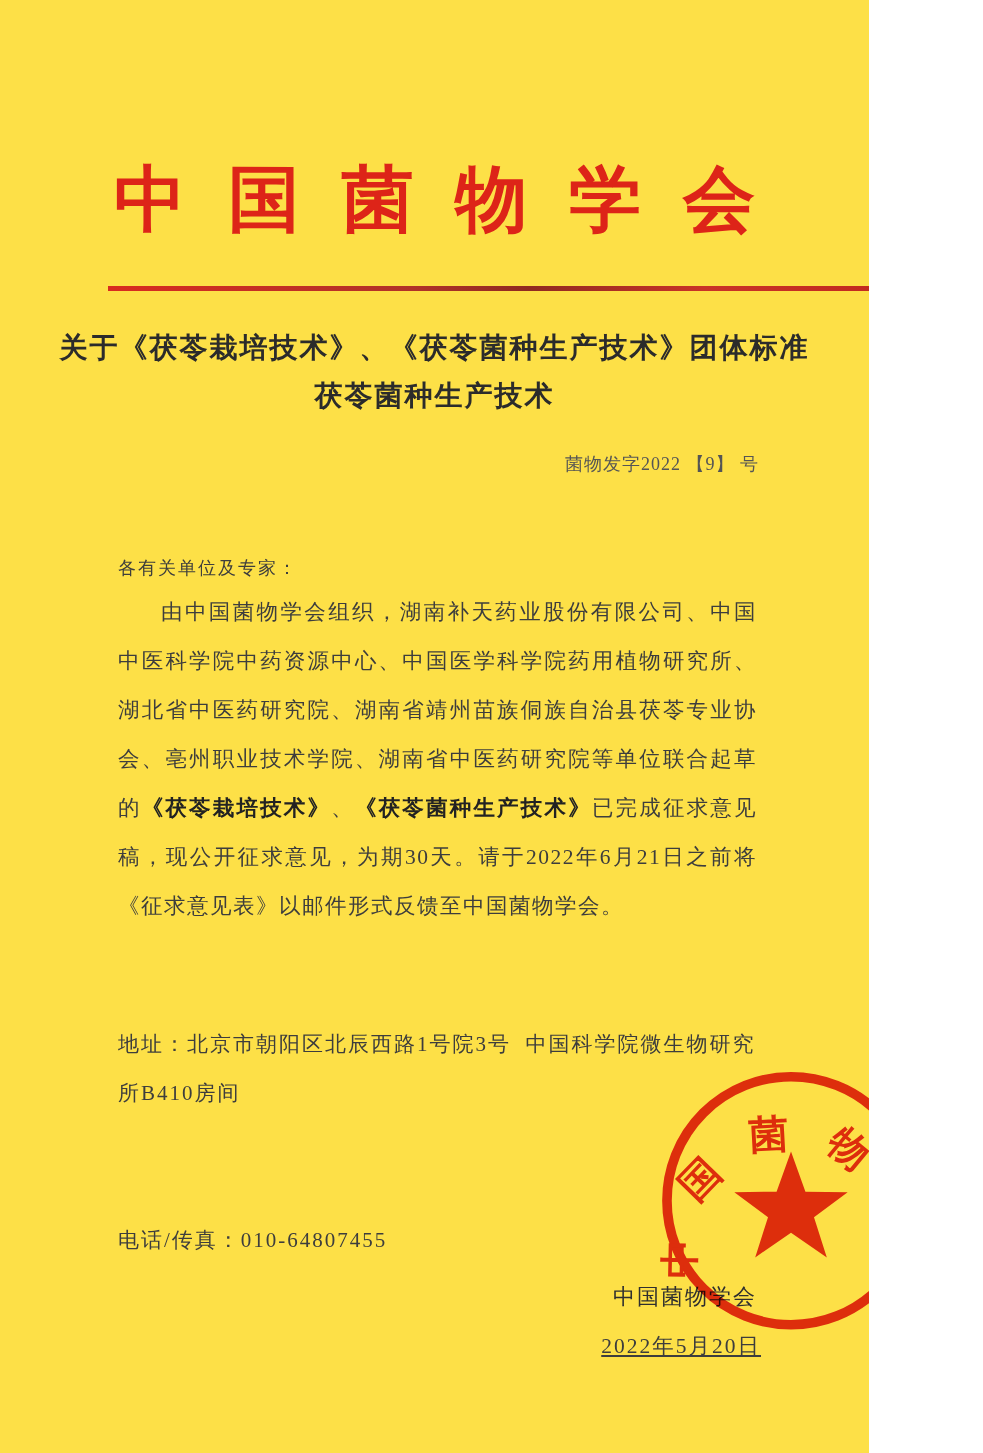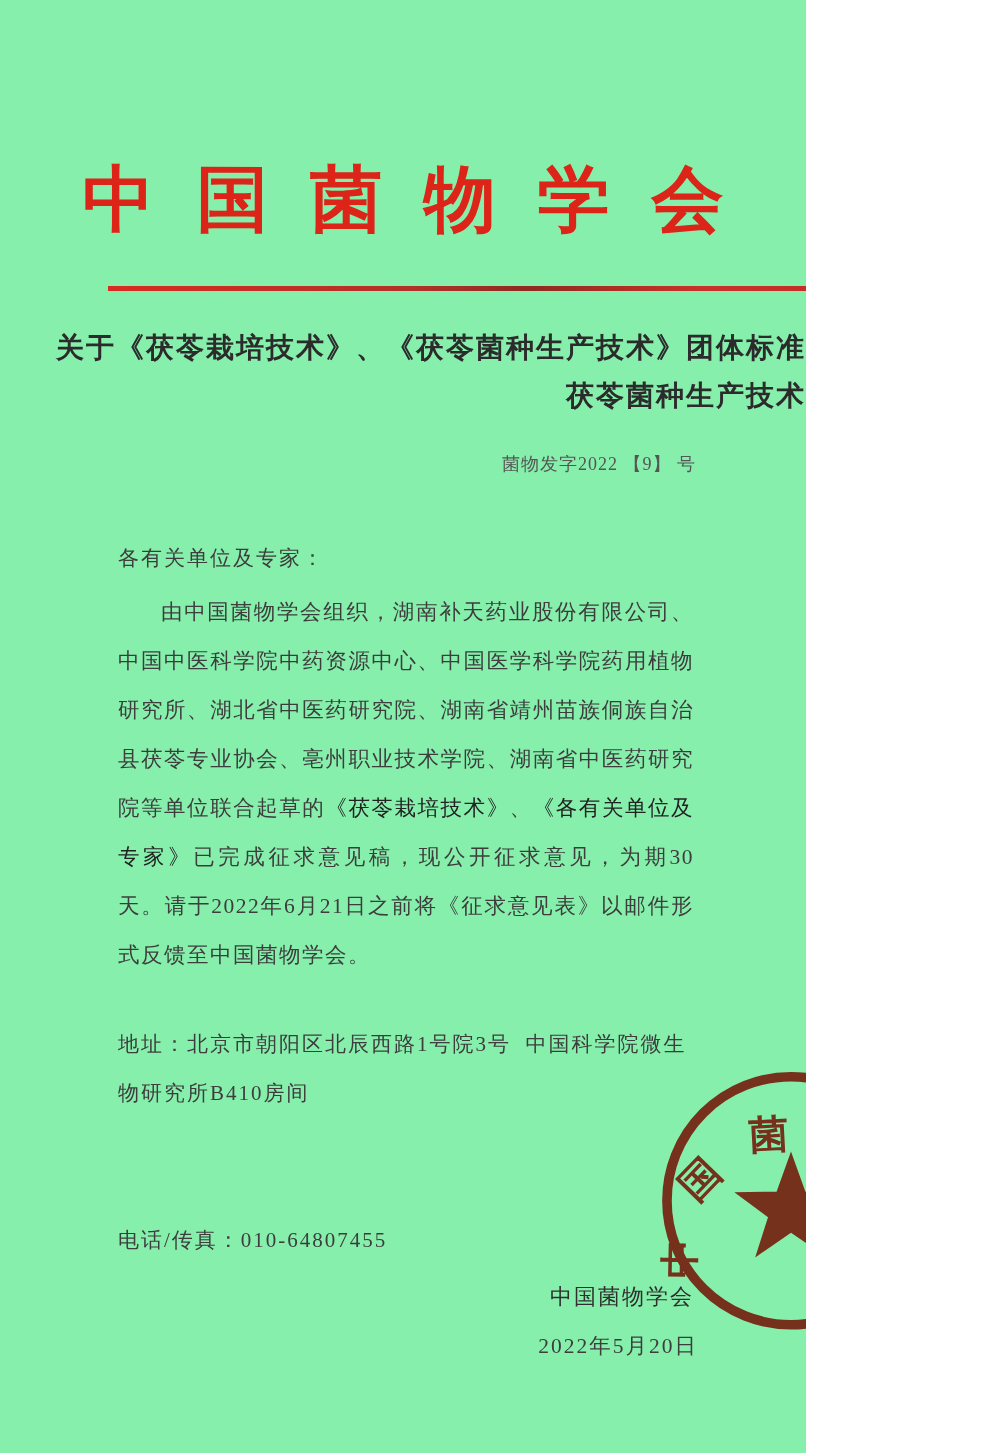--- a/index.html
+++ b/index.html
@@ -1,76 +1,76 @@
 <!DOCTYPE html>
 <html><head>
 <meta charset="utf-8">
 <style>
   html,body{margin:0;padding:0;background:#ffffff;}
   .page{
     position:relative;
-    width:806px;height:1453px;
-    background:#86efac;
+    width:869px;height:1453px;
+    background:#fde047;
     font-family:"Liberation Serif","DejaVu Serif",serif;
     color:#3d3d3d;
     overflow:hidden;
   }
   .org-header{
     position:absolute;top:152px;left:0;width:100%;
     text-align:center;
     font-size:72px;font-weight:bold;
     color:#dd2418;
     letter-spacing:0.58em;
     text-indent:0.58em; 
     white-space:nowrap;
   }
   .red-line{
     position:absolute;top:286px;left:108px;width:764px;height:5px;
     background:linear-gradient(90deg,#d92b1f 0%,#b03228 40%,#8f2a20 55%,#c93327 78%,#c22a1f 100%);
   }
   .doc-title{
     position:absolute;top:324px;left:0;width:100%;
-    text-align:right;
+    text-align:center;
     font-size:28px;font-weight:bold;color:#2b2b2b;
     letter-spacing:2px;line-height:48px;
   }
   .doc-number{
     position:absolute;top:452px;right:110px;
     font-size:18px;color:#555;letter-spacing:1px;
   }
   .salutation{
-    position:absolute;top:544px;left:118px;
-    font-size:21px;letter-spacing:2px;color:#3d3d3d;
+    position:absolute;top:556px;left:118px;
+    font-size:18px;letter-spacing:2px;color:#3d3d3d;
   }
   .body-para{
     position:absolute;top:588px;left:118px;right:112px;margin:0;
     font-size:21.5px;line-height:49px;
     text-align:justify;text-justify:inter-character;
     letter-spacing:1.5px;
     text-indent:2em;
     color:#3d3d3d;
   }
-  .body-para .b{font-weight:normal;color:#222;}
+  .body-para .b{font-weight:bold;color:#222;}
   .contact{
     position:absolute;top:922px;left:118px;right:112px;
     font-size:21px;line-height:49px;letter-spacing:2px;color:#3d3d3d;
     white-space:pre-wrap;
   }
   .attachments{
     position:absolute;top:1106px;left:118px;
     font-size:21px;line-height:57px;letter-spacing:2.5px;color:#3d3d3d;
   }
   .attach-label{margin-right:0.55em;}
   .sign-block{
     position:absolute;top:1282px;right:108px;
     text-align:right;
     font-size:22px;letter-spacing:2px;color:#2f2f2f;
   }
   .sign-org{margin-right:4px;}
-  .sign-date{margin-top:19px;margin-right:0;font-size:21.5px;color:#3d3d3d;}
+  .sign-date{margin-top:19px;margin-right:0;font-size:21.5px;color:#3d3d3d;text-decoration:underline;}
   .seal{
     position:absolute;left:652px;top:1066px;width:278px;height:278px;
     mix-blend-mode:multiply;opacity:0.93;
     pointer-events:none;
   }
   .seal text{
     font-family:"Liberation Serif","DejaVu Serif",serif;
     font-weight:bold;
   }
 </style>
@@ -85,21 +85,21 @@
 
   <div class="doc-title">
     <div>关于《茯苓栽培技术》、《茯苓菌种生产技术》团体标准</div>
     <div>茯苓菌种生产技术</div>
   </div>
 
   <div class="doc-number">菌物发字2022 【9】 号</div>
 
   <div class="salutation">各有关单位及专家：</div>
 
-  <p class="body-para"><span>由中国菌物学会组织，湖南补天药业股份有限公司、中国中医科学院中药资源中心、中国医学科学院药用植物研究所、湖北省中医药研究院、湖南省靖州苗族侗族自治县茯苓专业协会、亳州职业技术学院、湖南省中医药研究院等单位联合起草的</span><span class="b">《茯苓栽培技术》</span><span>、</span><span class="b">《各有关单位及专家》</span><span>已完成征求意见稿，现公开征求意见，为期30天。请于2022年6月21日之前将《征求意见表》以邮件形式反馈至中国菌物学会。</span></p>
+  <p class="body-para"><span>由中国菌物学会组织，湖南补天药业股份有限公司、中国中医科学院中药资源中心、中国医学科学院药用植物研究所、湖北省中医药研究院、湖南省靖州苗族侗族自治县茯苓专业协会、亳州职业技术学院、湖南省中医药研究院等单位联合起草的</span><span class="b">《茯苓栽培技术》</span><span>、</span><span class="b">《茯苓菌种生产技术》</span><span>已完成征求意见稿，现公开征求意见，为期30天。请于2022年6月21日之前将《征求意见表》以邮件形式反馈至中国菌物学会。</span></p>
 
   <div class="contact">
     <div><span>地址：</span><span>北京市朝阳区北辰西路1号院3号  中国科学院微生物研究所B410房间</span></div>
     <div><span>电话/传真：</span><span>010-64807455</span></div>
     
   </div>
 
 
   <div class="sign-block">
     <div class="sign-org">中国菌物学会</div>

